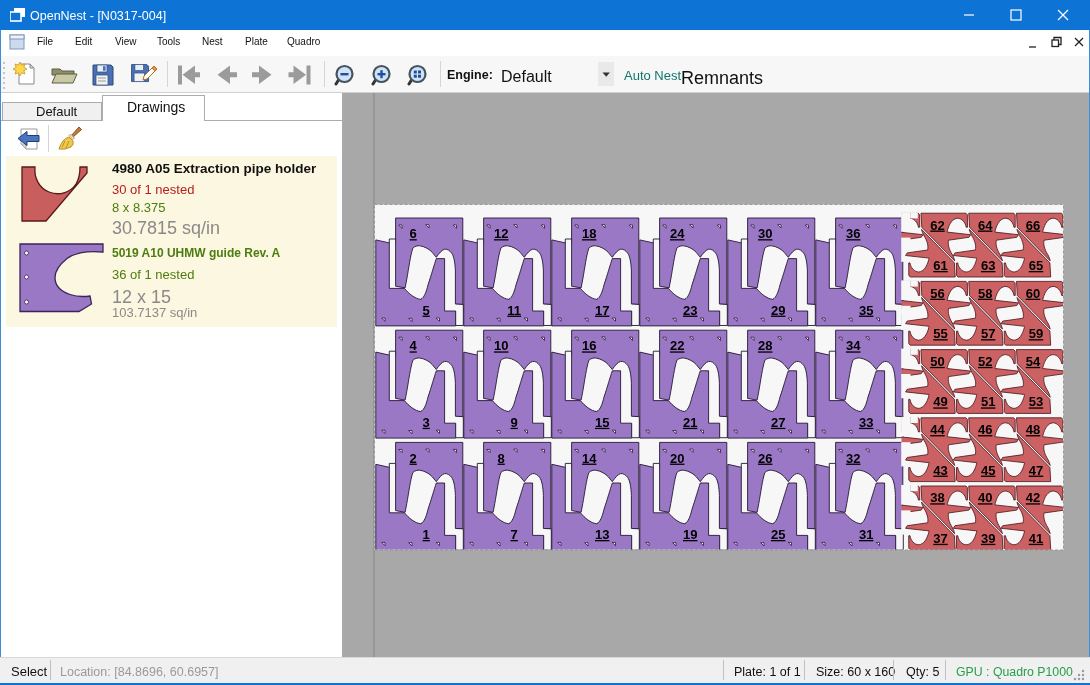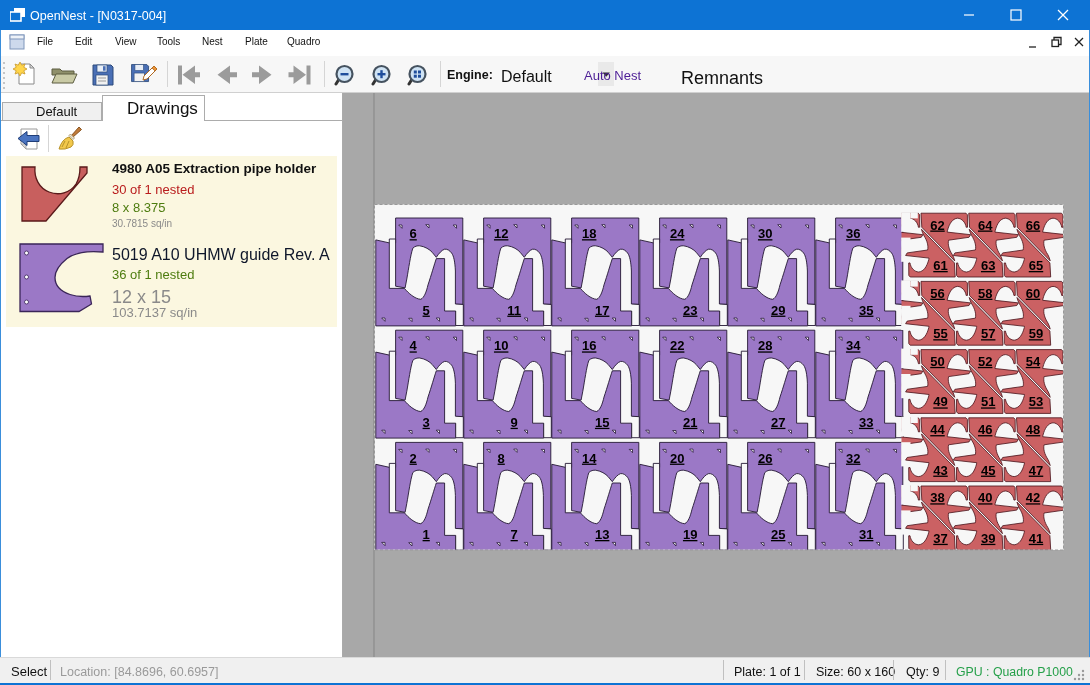--- a/index.html
+++ b/index.html
@@ -114,28 +114,28 @@
   </svg>
 <div class="abs" style="left:167px;top:61px;width:1px;height:26px;background:#d5d5d5"></div>
 <div class="abs" style="left:324px;top:61px;width:1px;height:26px;background:#d5d5d5"></div>
 <div class="abs" style="left:440px;top:61px;width:1px;height:26px;background:#d5d5d5"></div>
 <div class="abs" style="left:447px;top:68px;font-size:12.5px;font-weight:bold;color:#111">Engine:</div>
 <div class="abs" style="left:501px;top:68px;font-size:16px;color:#111">Default</div>
 <div class="abs" style="left:598px;top:62px;width:16px;height:24px;background:#e9e9e9"></div>
 <svg class="abs" style="left:601px;top:71px" width="11" height="9">
     <path d="M1.5,1.5 l3.7,4.2 3.7,-4.2 z" fill="#333"></path>
   </svg>
-<div class="abs" style="left:584px;top:68px;font-size:13px;color:#4c1d95">Auto Nest</div>
+<div class="abs" style="left:624px;top:68px;font-size:13px;color:#0f766e">Auto Nest</div>
 <div class="abs" style="left:681px;top:68px;font-size:18px;color:#111">Remnants</div>
 
 <div class="abs" style="left:0;top:93px;width:343px;height:564px;background:#fff;border-right:1px solid #aaa"></div>
 <div class="abs" style="left:2px;top:102px;width:100px;height:19px;background:#f0f0f0;border:1px solid #acacac"></div>
 <div class="abs" style="left:36px;top:104px;font-size:13px;color:#111">Default</div>
 <div class="abs" style="left:102px;top:95px;width:103px;height:26px;background:#fff;border:1px solid #acacac;border-bottom:none"></div>
-<div class="abs" style="left:127px;top:99px;font-size:17px;color:#111">Drawings</div>
+<div class="abs" style="left:127px;top:99px;font-size:14px;color:#111">Drawings</div>
 <div class="abs" style="left:0;top:120px;width:102px;height:1px;background:#acacac"></div>
 <div class="abs" style="left:205px;top:120px;width:138px;height:1px;background:#acacac"></div>
 <svg style="position:absolute;left:15px;top:127px" width="28" height="26">
     <path d="M6,2 h16 v20 h-11 l-5,-5 z" fill="#fff" stroke="#9a9a9a"></path>
     <path d="M6,17 l5,0 0,5 z" fill="#d9d9d9" stroke="#9a9a9a" stroke-width="0.7"></path>
     <path d="M3,11.5 l9,-7 v4 h12 v6 h-12 v4 z" fill="#4a74c0" stroke="#1f3d77" stroke-width="1"></path>
   </svg>
 <div class="abs" style="left:48px;top:125px;width:1px;height:27px;background:#d5d5d5"></div>
 <svg style="position:absolute;left:57px;top:125px" width="26" height="28">
     <path d="M14,11 L22,2 l2.5,2.5 -9,8 z" fill="#c07b3a" stroke="#8a5420"></path>
@@ -152,22 +152,22 @@
     <path d="M1,1 L84,1 L84,9 C68,7.5 56,9.5 48,15.5 C40,22 36,28.5 36,34.5 C36,42.5 42,48.5 51,51.5 C57,53.5 64,54 71,53 L72.5,61 L60,68.5 L1,68.5 Z" fill="#9b78c6" stroke="#3a2558" stroke-width="1.3"></path>
     <g fill="#fff" stroke="#3a2558" stroke-width="0.8">
       <circle cx="7.5" cy="10" r="2"></circle>
       <circle cx="7.5" cy="34" r="2"></circle>
       <circle cx="7.5" cy="59" r="2"></circle>
     </g>
   </svg>
 <div class="abs" style="left:112px;top:161px;font-size:13.5px;font-weight:bold;color:#111">4980 A05 Extraction pipe holder</div>
 <div class="abs" style="left:112px;top:182px;font-size:13px;color:#b91c1c">30 of 1 nested</div>
 <div class="abs" style="left:112px;top:200px;font-size:13px;color:#4d7c0f">8 x 8.375</div>
-<div class="abs" style="left:112px;top:218px;font-size:10px;color:#8a8a8a">30.7815 sq/in</div>
-<div class="abs" style="left:112px;top:246px;font-size:16px;font-weight:normal;color:#0f172a">5019 A10 UHMW guide Rev. A</div>
+<div class="abs" style="left:112px;top:218px;font-size:18px;color:#8a8a8a">30.7815 sq/in</div>
+<div class="abs" style="left:112px;top:246px;font-size:12px;font-weight:bold;color:#4d7c0f">5019 A10 UHMW guide Rev. A</div>
 <div class="abs" style="left:112px;top:267px;font-size:13px;color:#4d7c0f">36 of 1 nested</div>
 <div class="abs" style="left:112px;top:287px;font-size:18px;color:#8a8a8a">12 x 15</div>
 <div class="abs" style="left:112px;top:305px;font-size:13px;color:#8a8a8a">103.7137 sq/in</div>
 
 <svg width="747" height="564" viewBox="343 93 747 564" style="position:absolute;left:343px;top:93px">
     <rect x="343" y="93" width="747" height="564" fill="#a8a8a8"></rect>
     <line x1="374" y1="93" x2="374" y2="657" stroke="#8b8b8b" stroke-width="1.2"></line>
     <rect x="374.5" y="204.5" width="689.0" height="345.5" fill="#f7f7f7" stroke="#999" stroke-width="1" stroke-dasharray="3,2"></rect>
     <clipPath id="pc">
       <rect x="375.0" y="205.0" width="688.0" height="344.5"></rect>
@@ -368,21 +368,21 @@
 <div class="abs" style="left:0;top:657px;width:1090px;height:26px;background:#f0f0f0;border-top:1px solid #d9d9d9"></div>
 <div class="abs" style="left:0;top:683px;width:1090px;height:2px;background:#0d73d4"></div>
 <div class="abs" style="left:11px;top:664px;font-size:13px;color:#111">Select</div>
 <div class="abs" style="left:50px;top:660px;width:1px;height:20px;background:#c0c0c0"></div>
 <div class="abs" style="left:60px;top:665px;font-size:12.5px;color:#9a9a9a">Location: [84.8696, 60.6957]</div>
 <div class="abs" style="left:723px;top:660px;width:1px;height:20px;background:#c0c0c0"></div>
 <div class="abs" style="left:734px;top:665px;font-size:12.5px;color:#111">Plate: 1 of 1</div>
 <div class="abs" style="left:804px;top:660px;width:1px;height:20px;background:#c0c0c0"></div>
 <div class="abs" style="left:816px;top:665px;font-size:12.5px;color:#111">Size: 60 x 160</div>
 <div class="abs" style="left:893px;top:660px;width:1px;height:20px;background:#c0c0c0"></div>
-<div class="abs" style="left:906px;top:665px;font-size:12.5px;color:#111">Qty: 9</div>
+<div class="abs" style="left:906px;top:665px;font-size:12.5px;color:#111">Qty: 5</div>
 <div class="abs" style="left:945px;top:660px;width:1px;height:20px;background:#c0c0c0"></div>
 <div class="abs" style="left:956px;top:665px;font-size:12.3px;color:#26a04a">GPU : Quadro P1000</div>
 <svg class="abs" style="left:1072px;top:668px" width="14" height="14" fill="#9a9a9a">
   <circle cx="11" cy="3" r="1.2"></circle>
     <circle cx="7" cy="7" r="1.2"></circle>
     <circle cx="11" cy="7" r="1.2"></circle>
   <circle cx="3" cy="11" r="1.2"></circle>
     <circle cx="7" cy="11" r="1.2"></circle>
     <circle cx="11" cy="11" r="1.2"></circle>
 </svg>

